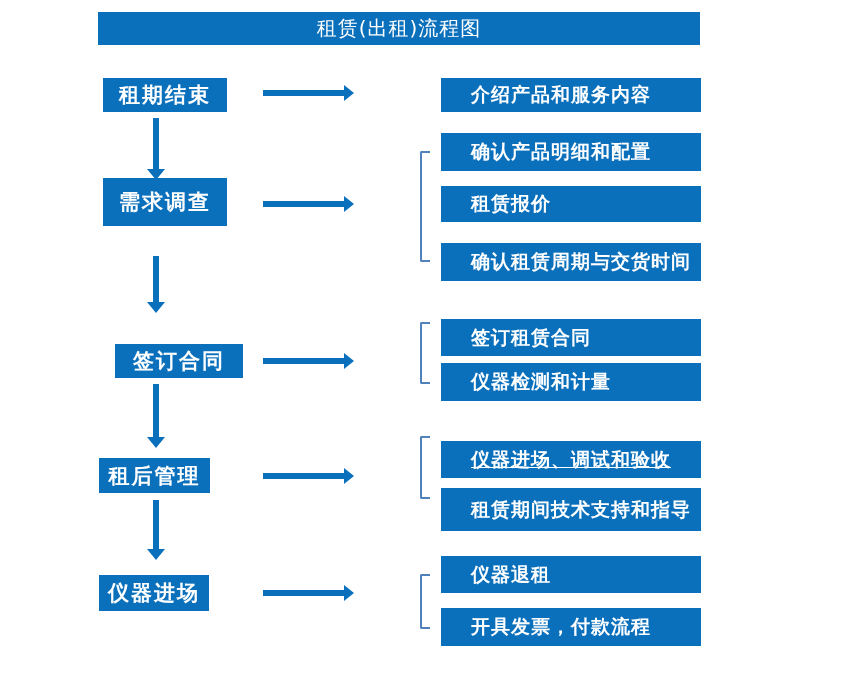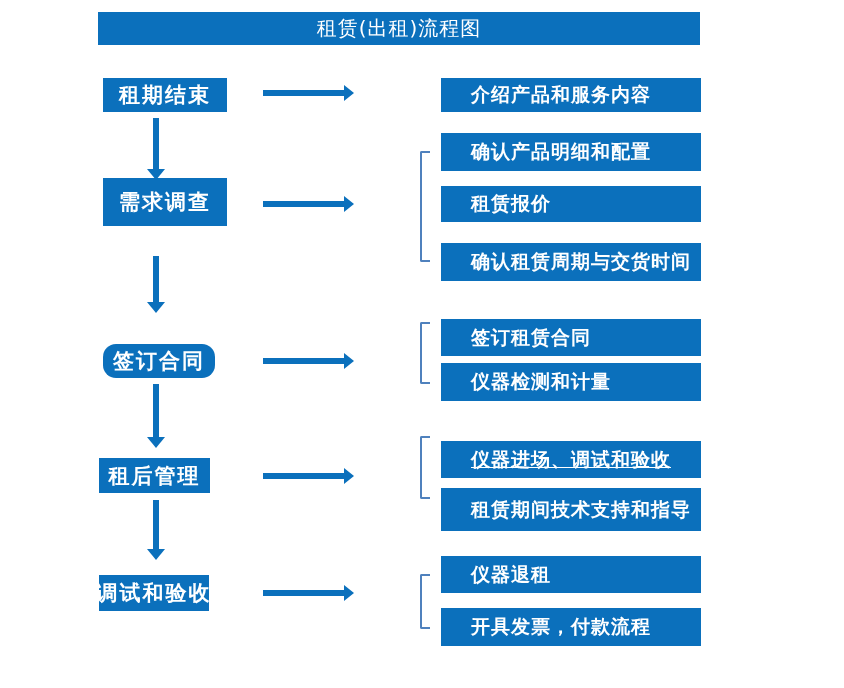--- a/index.html
+++ b/index.html
@@ -26,21 +26,21 @@
     font-size:21px;font-weight:bold;letter-spacing:2px;white-space:nowrap;
   }
   .detail{
     position:absolute;left:441px;width:260px;background:var(--blue);color:var(--txt);
     display:flex;align-items:center;justify-content:flex-start;
     padding-left:30px;font-size:19px;font-weight:bold;letter-spacing:1px;white-space:nowrap;
   }
   
   .s1{left:103px;top:78px;width:124px;height:34px;}
   .s2{left:103px;top:178px;width:124px;height:48px;}
-  .s3{left:103px;top:344px;width:112px;height:34px;border-radius:13px;}
+  .s3{left:115px;top:344px;width:128px;height:34px;}
   .s4{left:99px;top:458px;width:111px;height:35px;}
   .s5{left:99px;top:575px;width:110px;height:36px;}
   
   .d0{top:78px;height:34px;}
   .d1{top:133px;height:38px;}
   .d2{top:186px;height:36px;}
   .d3{top:243px;height:38px;}
   .d4{top:311px;height:37px;margin-top:8px;}
   .d5{top:363px;height:38px;}
   .d6{top:441px;height:37px;text-decoration:underline;}
@@ -76,21 +76,21 @@
 <body>
 
 <div class="canvas">
 
   <div class="titlebar">租赁(出租)流程图</div>
 
   <div class="stage s1">租期结束</div>
   <div class="stage s2">需求调查</div>
   <div class="stage s3">签订合同</div>
   <div class="stage s4">租后管理</div>
-  <div class="stage s5">调试和验收</div>
+  <div class="stage s5">仪器进场</div>
 
   <div class="detail d0">介绍产品和服务内容</div>
   <div class="detail d1">确认产品明细和配置</div>
   <div class="detail d2">租赁报价</div>
   <div class="detail d3">确认租赁周期与交货时间</div>
   <div class="detail d4">签订租赁合同</div>
   <div class="detail d5">仪器检测和计量</div>
   <div class="detail d6">仪器进场、调试和验收</div>
   <div class="detail d7">租赁期间技术支持和指导</div>
   <div class="detail d8">仪器退租</div>

